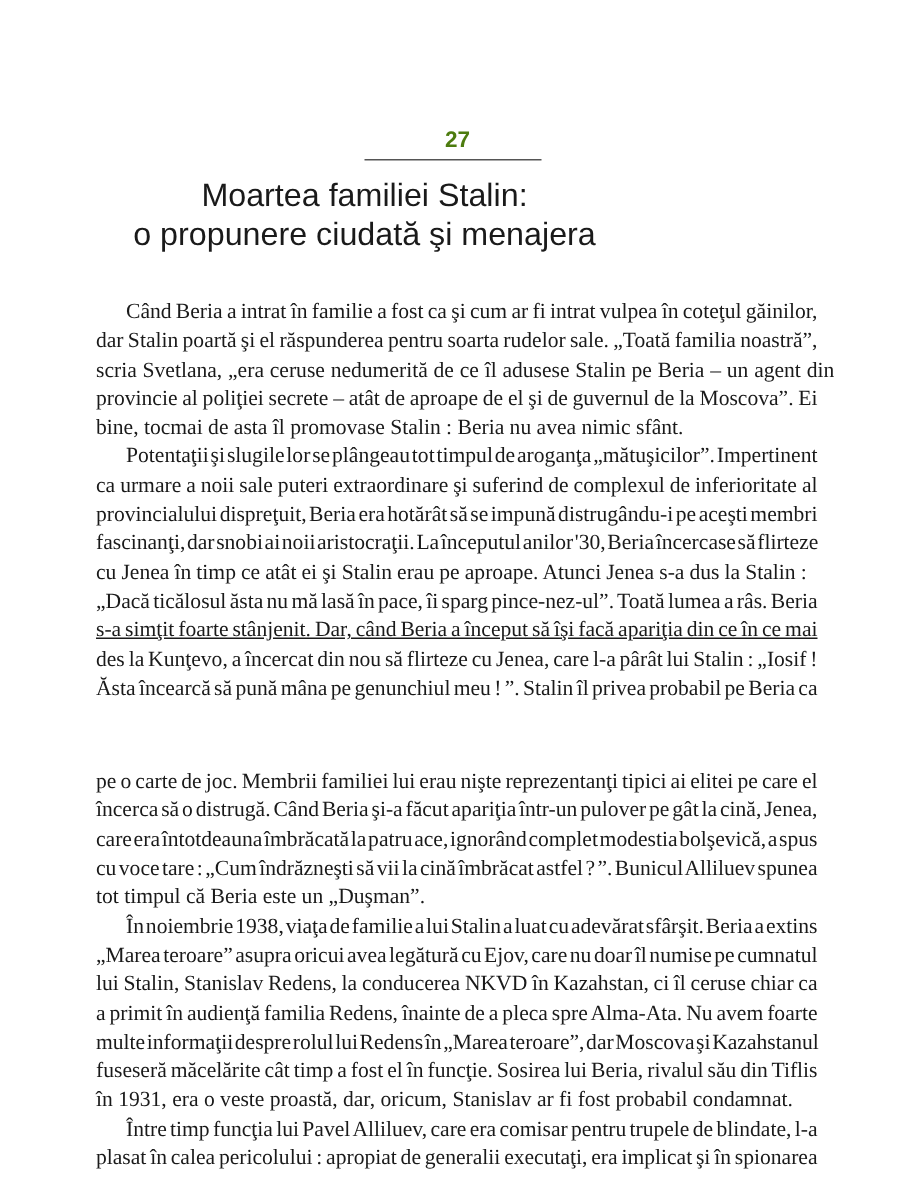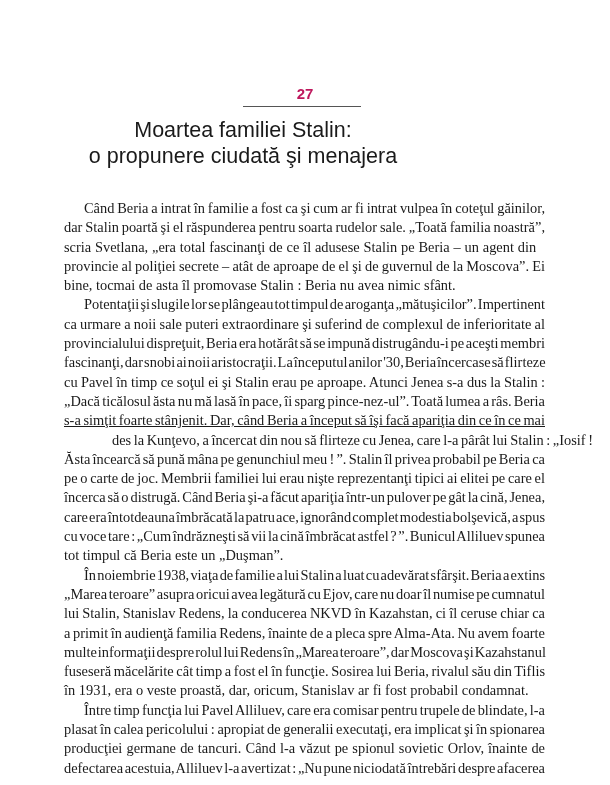--- a/index.html
+++ b/index.html
@@ -2,21 +2,21 @@
 <html><head>
 <meta charset="utf-8">
 <style>
   html, body { margin: 0; padding: 0; background: #ffffff; }
   body { width: 610px; height: 785px; position: relative; overflow: hidden; }
   .page { position: absolute; left: 0; top: 0; width: 610px; height: 785px; background: #fff; }
   .chapter-number {
     position: absolute; left: 0; width: 610px; top: 86px;
     text-align: center;
     font-family: "Liberation Sans", sans-serif; font-weight: bold;
-    font-size: 15px; color: #be185d; line-height: 16px;
+    font-size: 15px; color: #4d7c0f; line-height: 16px;
   }
   .chapter-rule {
     position: absolute; left: 243px; width: 118px; top: 106px; height: 0;
     border-top: 1px solid #555;
   }
   .chapter-title {
     position: absolute; left: 0; width: 486px; top: 117px;
     text-align: center;
     font-family: "Liberation Sans", sans-serif;
     font-size: 21.5px; line-height: 26px; color: #1a1a1a;
@@ -38,35 +38,35 @@
   <div class="chapter-number">27</div>
   <div class="chapter-rule"></div>
   <div class="chapter-title">
     <span>Moartea familiei Stalin:</span>
     <span>o propunere ciudată şi menajera</span>
   </div>
   <div class="body-text" id="body-text">
       <div>
         <span class="line indent" style="white-space: nowrap; word-spacing: -0.727022px; text-align: left; text-align-last: left;">Când Beria a intrat în familie a fost ca şi cum ar fi intrat vulpea în coteţul găinilor,</span>
         <span class="line" style="white-space: nowrap; word-spacing: -0.722656px; text-align: left; text-align-last: left;">dar Stalin poartă şi el răspunderea pentru soarta rudelor sale. „Toată familia noastră”,</span>
-        <span class="line" style="white-space: nowrap; word-spacing: 0.258333px; text-align: left; text-align-last: left;">scria Svetlana, „era total fascinanţi de ce îl adusese Stalin pe Beria – un agent din</span>
+        <span class="line" style="white-space: nowrap; word-spacing: 0.258333px; text-align: left; text-align-last: left;">scria Svetlana, „era ceruse nedumerită de ce îl adusese Stalin pe Beria – un agent din</span>
         <span class="line" style="white-space: nowrap; word-spacing: -0.430664px; text-align: left; text-align-last: left; font-family: Liberation Serif, serif;">provincie al poliţiei secrete – atât de aproape de el şi de guvernul de la Moscova”. Ei</span>
         <span class="line last" style="white-space: nowrap;">bine, tocmai de asta îl promovase Stalin : Beria nu avea nimic sfânt.</span>
       </div>
       <div>
         <span class="line indent" style="white-space: nowrap; word-spacing: -2.34233px; text-align: left; text-align-last: left;">Potentaţii şi slugile lor se plângeau tot timpul de aroganţa „mătuşicilor”. Impertinent</span>
         <span class="line" style="white-space: nowrap; word-spacing: -0.283654px; text-align: left; text-align-last: left;">ca urmare a noii sale puteri extraordinare şi suferind de complexul de inferioritate al</span>
         <span class="line" style="white-space: nowrap; word-spacing: -1.90341px; text-align: left; text-align-last: left;">provincialului dispreţuit, Beria era hotărât să se impună distrugându-i pe aceşti membri</span>
         <span class="line" style="white-space: nowrap; word-spacing: -2.5px; text-align: left; text-align-last: left;">fascinanţi, dar snobi ai noii aristocraţii. La începutul anilor '30, Beria încercase să flirteze</span>
-        <span class="line" style="white-space: nowrap; word-spacing: -0.208333px; text-align: left; text-align-last: left;">cu Pavel în timp ce soţul ei şi Stalin erau pe aproape. Atunci Jenea s-a dus la Stalin :</span>
+        <span class="line" style="white-space: nowrap; word-spacing: -0.208333px; text-align: left; text-align-last: left;">cu Jenea în timp ce atât ei şi Stalin erau pe aproape. Atunci Jenea s-a dus la Stalin :</span>
         <span class="line" style="white-space: nowrap; word-spacing: -1.39479px; text-align: left; text-align-last: left;">„Dacă ticălosul ăsta nu mă lasă în pace, îi sparg pince-nez-ul”. Toată lumea a râs. Beria</span>
         <span class="line" style="white-space: nowrap; word-spacing: -0.982537px; text-align: left; text-align-last: left; text-decoration: underline;">s-a simţit foarte stânjenit. Dar, când Beria a început să îşi facă apariţia din ce în ce mai</span>
-        <span class="line" style="white-space: nowrap; word-spacing: -1.02604px; text-align: left; text-align-last: left; margin-left: 48px;">des la Kunţevo, a încercat din nou să flirteze cu Jenea, care l-a pârât lui Stalin : „Iosif !</span>
+        <span class="line" style="white-space: nowrap; word-spacing: -1.02604px; text-align: left; text-align-last: left;">des la Kunţevo, a încercat din nou să flirteze cu Jenea, care l-a pârât lui Stalin : „Iosif !</span>
         <span class="line" style="white-space: nowrap; word-spacing: -1.37988px; text-align: left; text-align-last: left;">Ăsta încearcă să pună mâna pe genunchiul meu ! ”. Stalin îl privea probabil pe Beria ca</span>
-        <span class="line" style="white-space: nowrap; word-spacing: -0.878906px; text-align: left; text-align-last: left;">pe o carte de joc. Membrii familiei lui erau nişte reprezentanţi tipici ai elitei pe care el</span>
+        <span class="line" style="white-space: nowrap; word-spacing: -0.878906px; text-align: left; text-align-last: left; margin-top: 43px;">pe o carte de joc. Membrii familiei lui erau nişte reprezentanţi tipici ai elitei pe care el</span>
         <span class="line" style="white-space: nowrap; word-spacing: -1.69167px; text-align: left; text-align-last: left;">încerca să o distrugă. Când Beria şi-a făcut apariţia într-un pulover pe gât la cină, Jenea,</span>
         <span class="line" style="white-space: nowrap; word-spacing: -2.47135px; text-align: left; text-align-last: left;">care era întotdeauna îmbrăcată la patru ace, ignorând complet modestia bolşevică, a spus</span>
         <span class="line" style="white-space: nowrap; word-spacing: -1.98047px; text-align: left; text-align-last: left;">cu voce tare : „Cum îndrăzneşti să vii la cină îmbrăcat astfel ? ”. Bunicul Alliluev spunea</span>
         <span class="line last" style="white-space: nowrap;">tot timpul că Beria este un „Duşman”.</span>
       </div>
       <div>
         <span class="line indent" style="white-space: nowrap; word-spacing: -2.35742px; text-align: left; text-align-last: left;">În noiembrie 1938, viaţa de familie a lui Stalin a luat cu adevărat sfârşit. Beria a extins</span>
         <span class="line" style="white-space: nowrap; word-spacing: -1.90737px; text-align: left; text-align-last: left;">„Marea teroare” asupra oricui avea legătură cu Ejov, care nu doar îl numise pe cumnatul</span>
         <span class="line" style="white-space: nowrap; word-spacing: -0.439904px; text-align: left; text-align-last: left;">lui Stalin, Stanislav Redens, la conducerea NKVD în Kazahstan, ci îl ceruse chiar ca</span>
         <span class="line" style="white-space: nowrap; word-spacing: -0.978795px; text-align: left; text-align-last: left;">a primit în audienţă familia Redens, înainte de a pleca spre Alma-Ata. Nu avem foarte</span>

